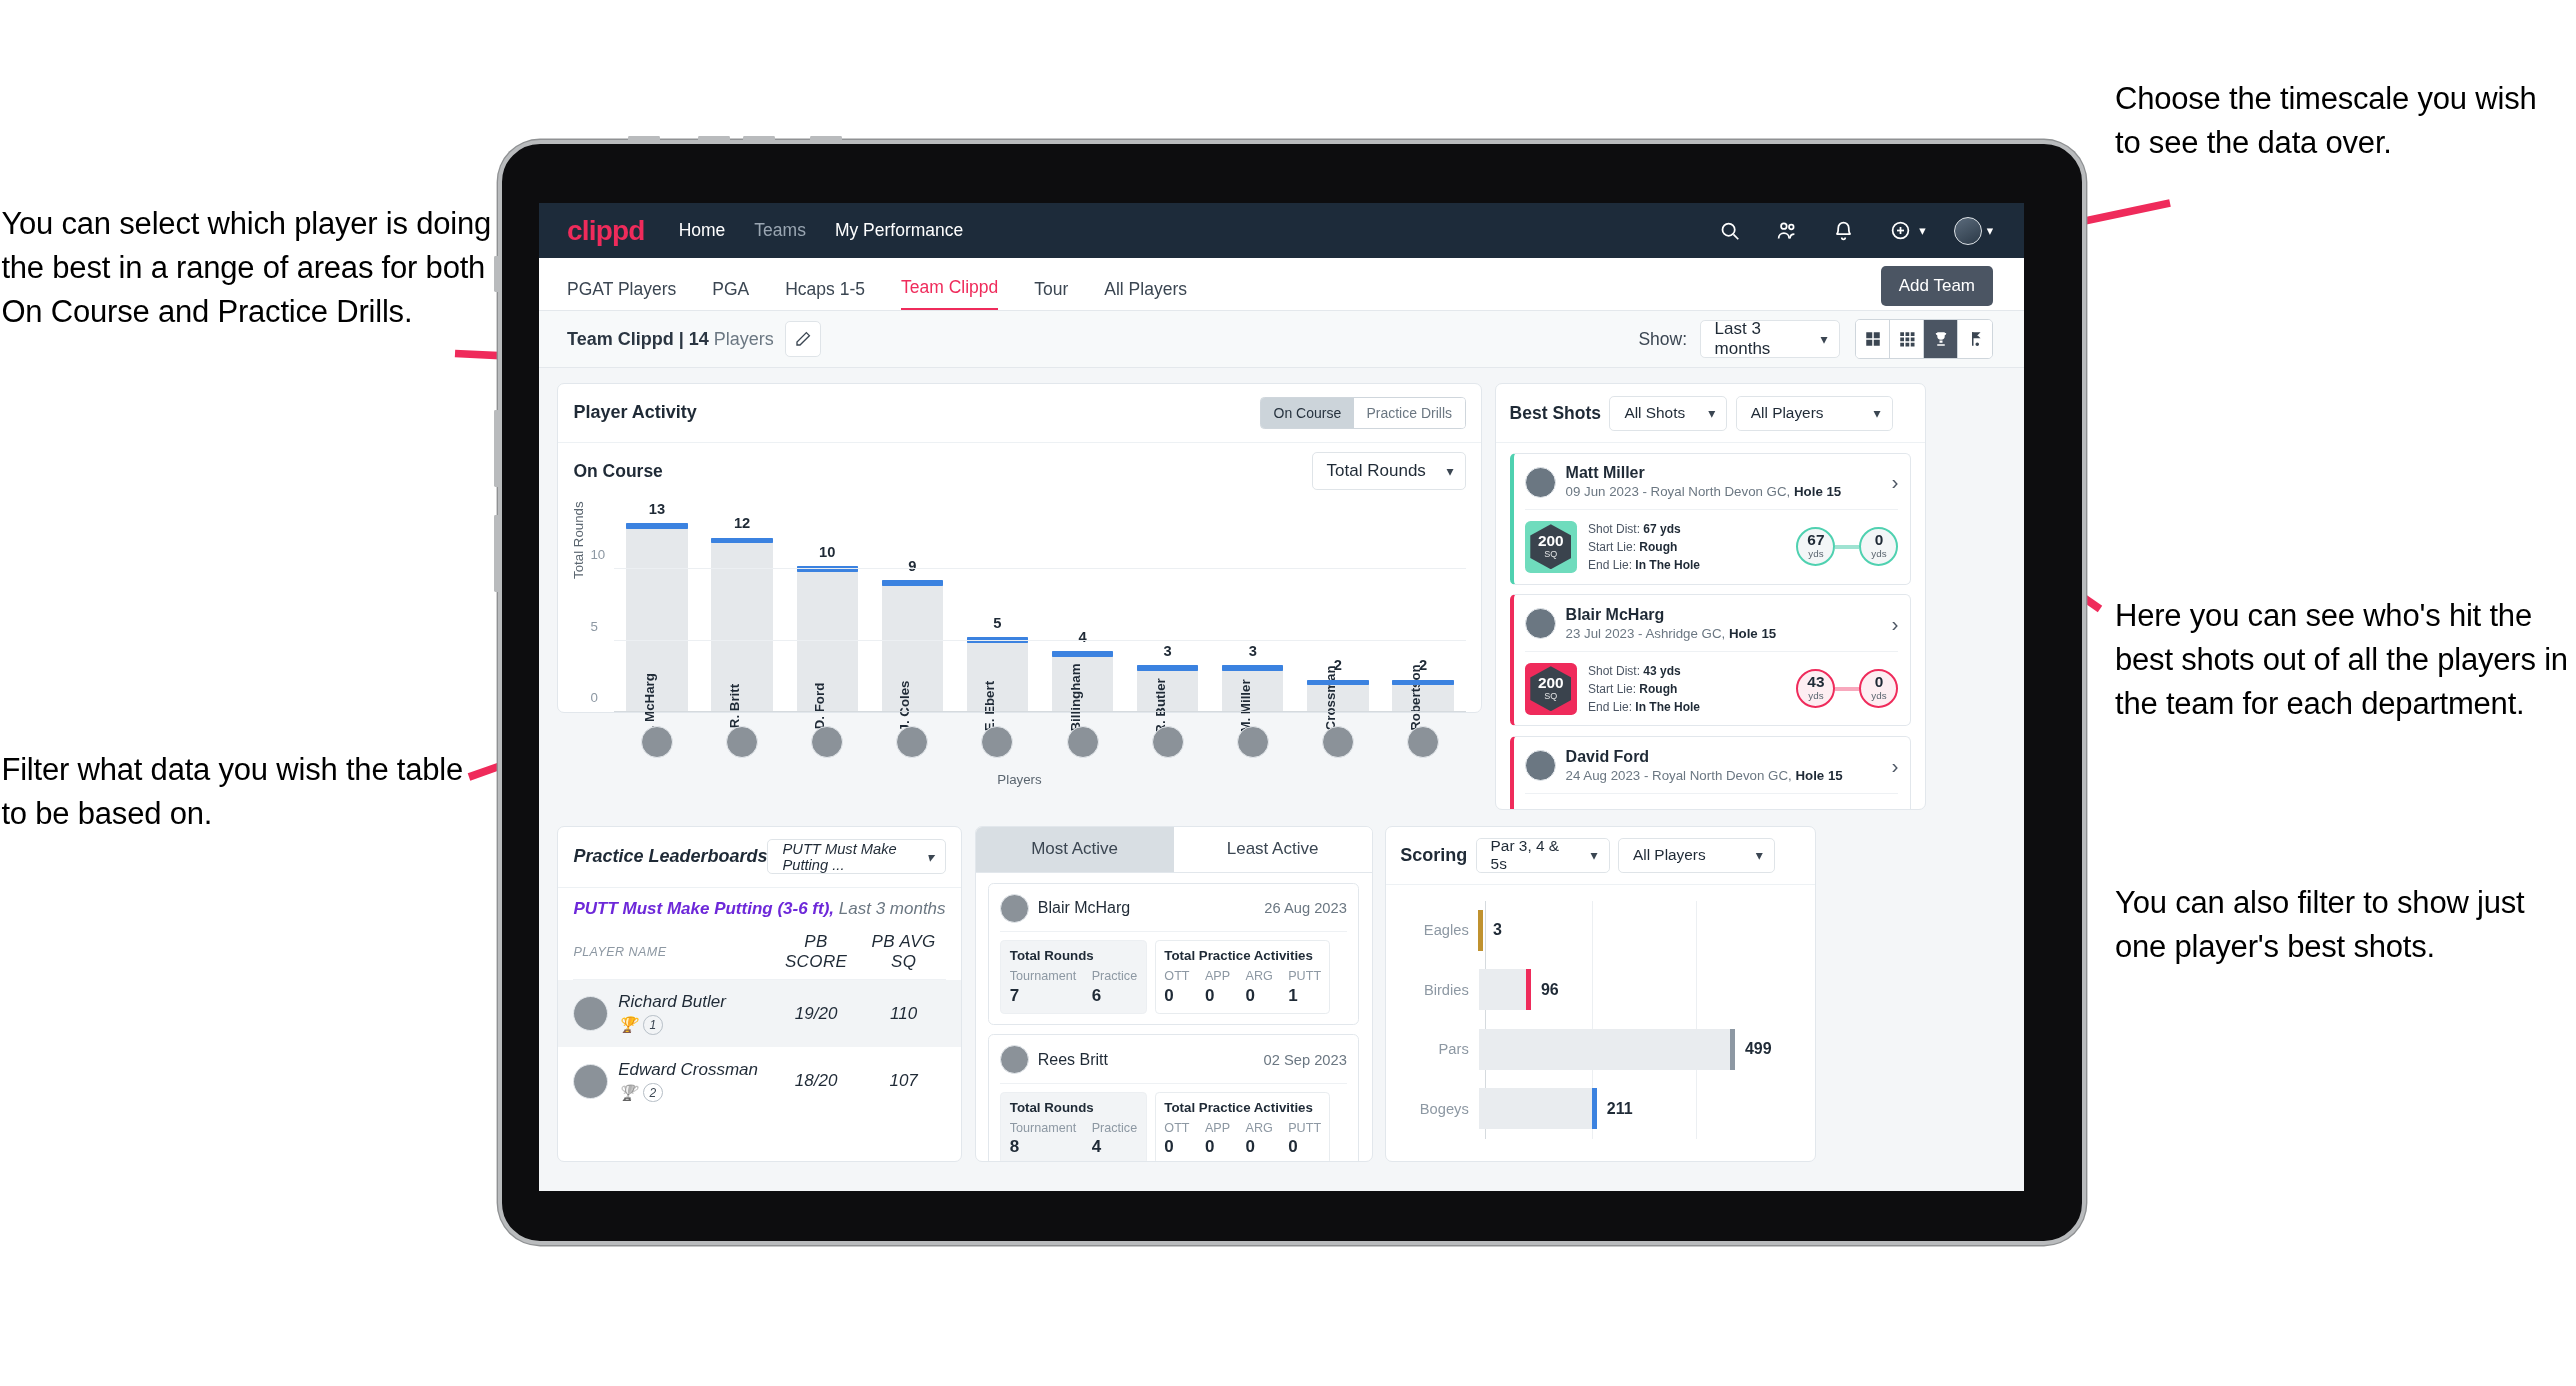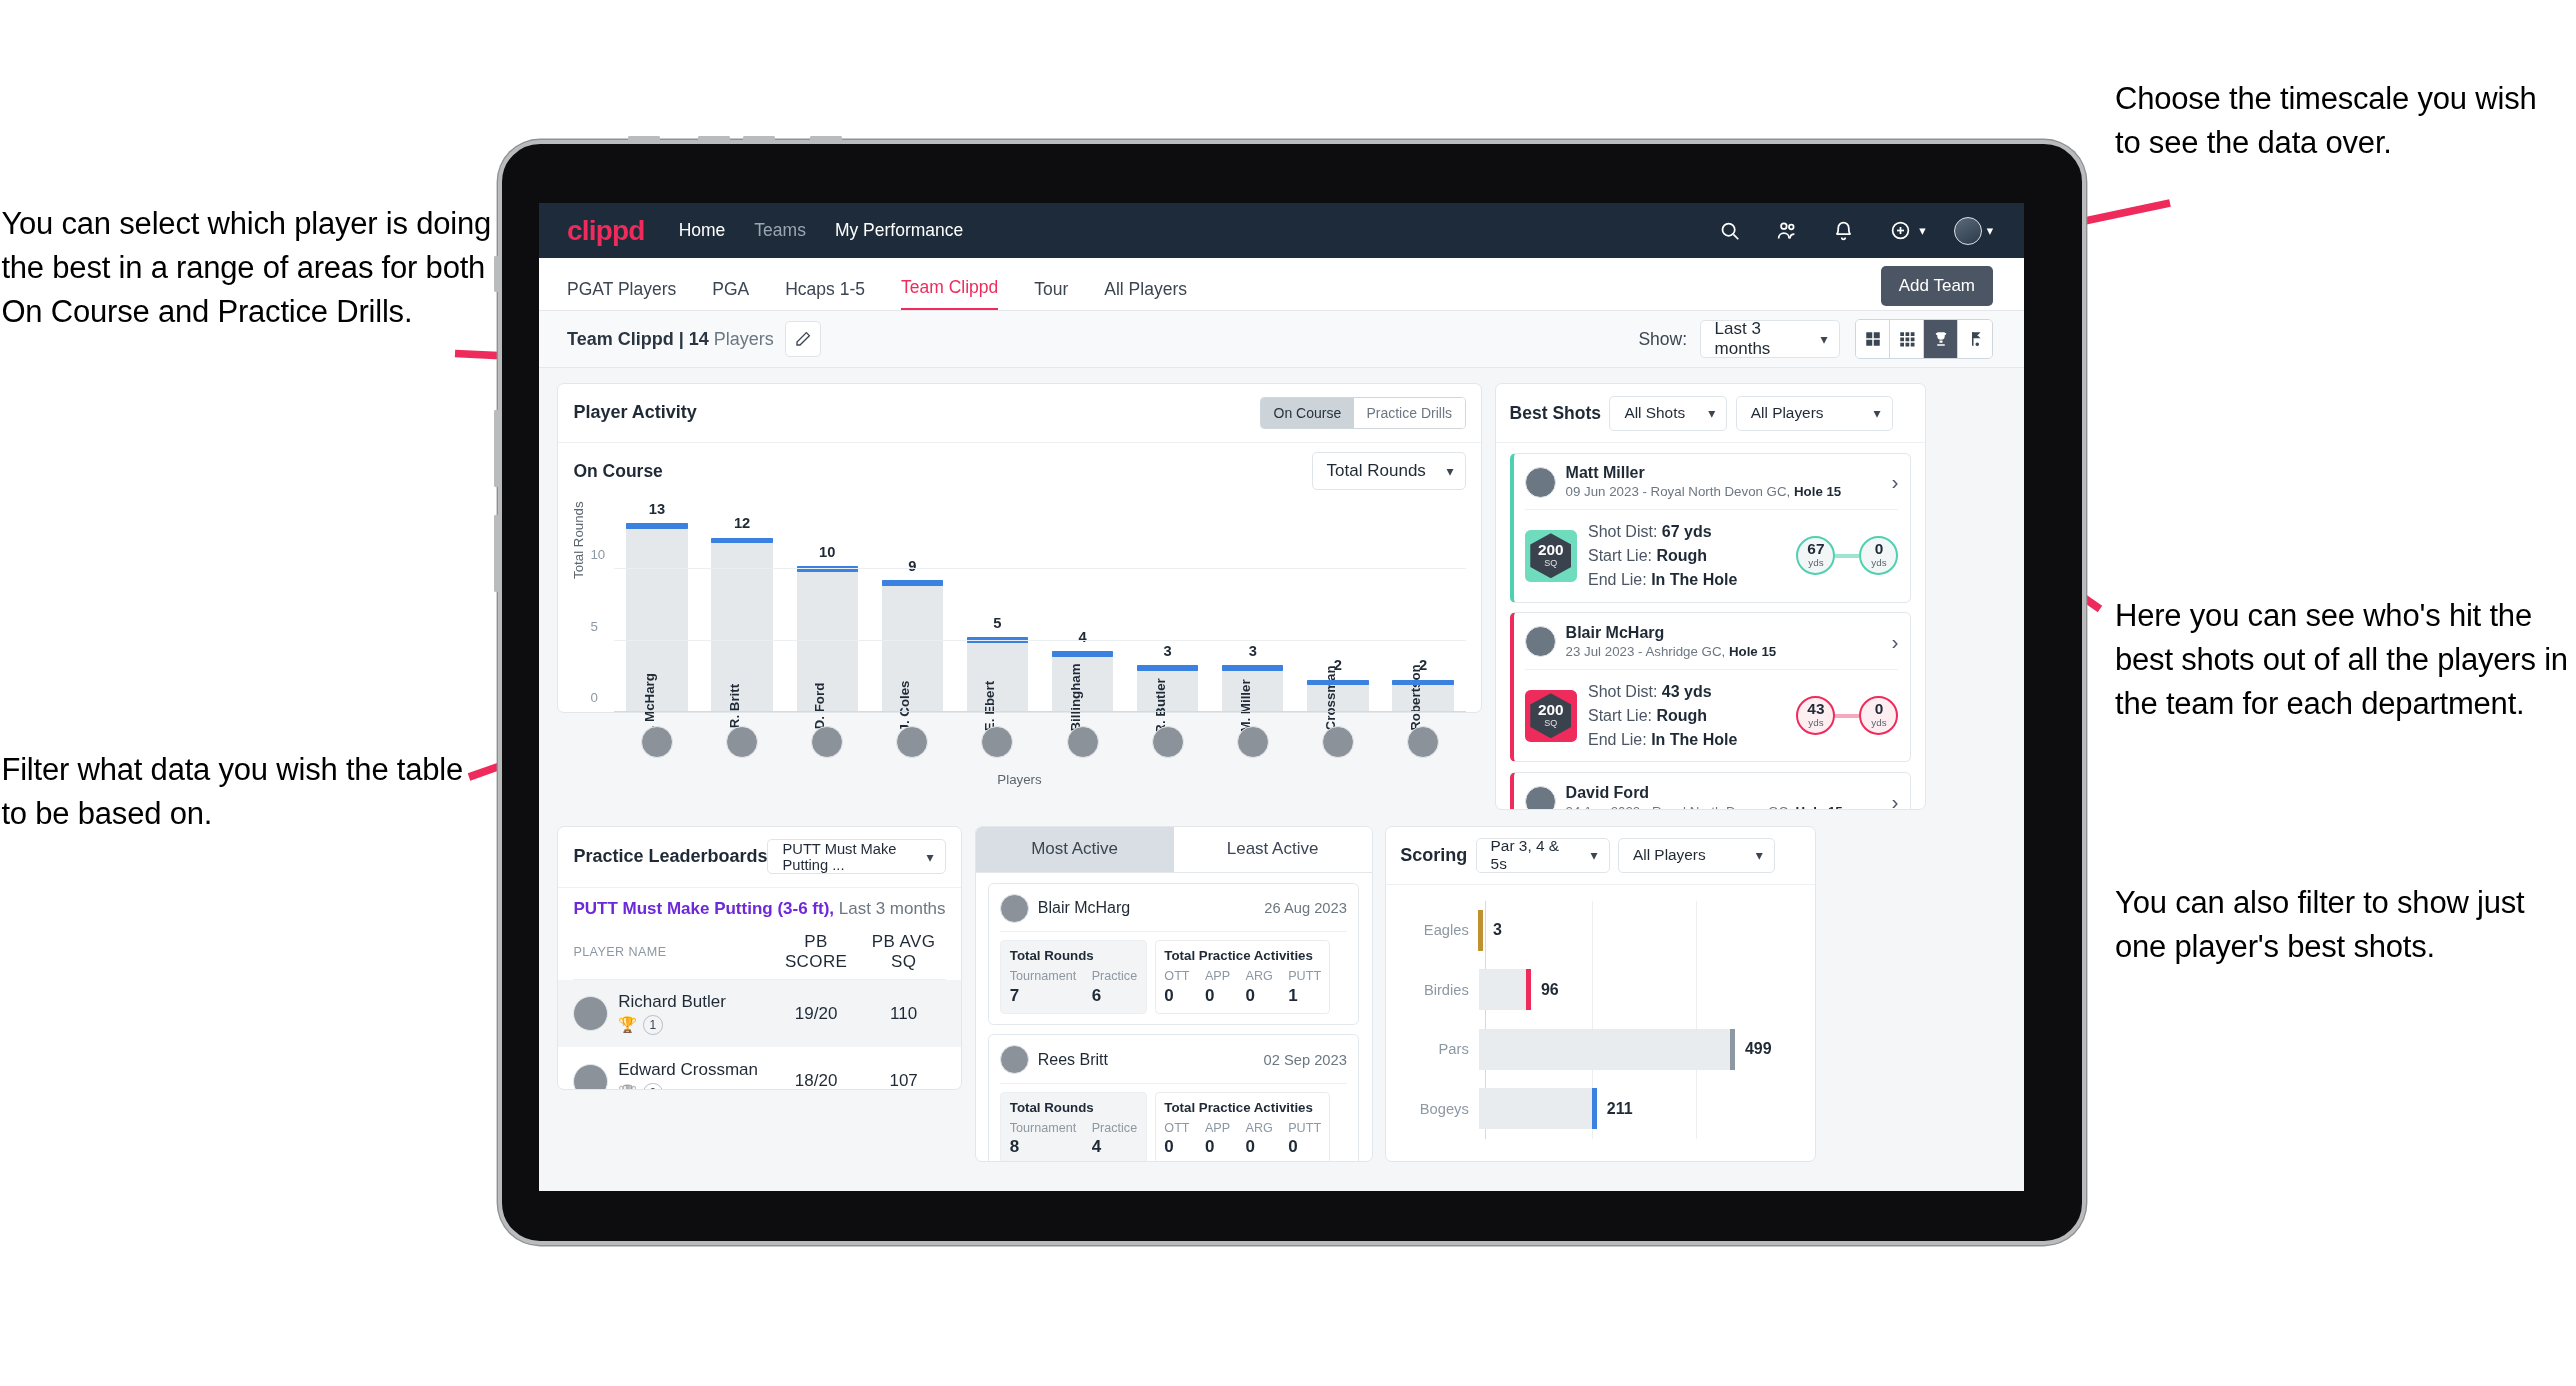--- a/index.html
+++ b/index.html
@@ -217,37 +217,37 @@
   .sq-badge.teal { background: #6fdcbd; }
   .sq-badge.pink { background: #ef2b5b; }
   .hex {
     width: 41px; height: 45px; background: #3a434d;
     clip-path: polygon(50% 0%, 100% 25%, 100% 75%, 50% 100%, 0% 75%, 0% 25%);
     display: flex; flex-direction: column; align-items: center; justify-content: center;
     color: #fff;
   }
   .hex .n { font-size: 15.4px; font-weight: 700; line-height: 1; }
   .hex .u { font-size: 9px; opacity: .85; line-height: 1.4; }
-  .shot-lines { font-size: 16px; color: #4b5563; line-height: 1.5; }
+  .shot-lines { font-size: 12px; color: #4b5563; line-height: 1.5; }
   .shot-lines b { color: #1f2a36; }
   .dumbbell { margin-left: auto; display: flex; align-items: center; }
   .dbl {
     width: 39px; height: 39px; border-radius: 50%;
     display: flex; flex-direction: column; align-items: center; justify-content: center;
   }
   .dbl .n { font-size: 15.4px; font-weight: 700; color: #1f2a36; line-height: 1; }
   .dbl .u { font-size: 9.8px; color: #5b6670; line-height: 1.5; }
   .dbl.teal { border: 2.1px solid #4fd1b0; background: #f3f6f7; }
   .dbl.pink { border: 2.1px solid #ef2b5b; background: #fdeef2; }
   .dconn { width: 24px; height: 4.2px; }
   .dconn.teal { background: #9fe3d2; }
   .dconn.pink { background: #f8a8bd; }
 
   
-  #practice-lb { width: 405px; height: 264px; overflow: hidden; }
+  #practice-lb { width: 405px; height: 336px; overflow: hidden; font-style: italic; }
   #activity-card { width: 398px; height: 336px; overflow: hidden; }
   #scoring-card { width: 431px; height: 336px; overflow: hidden; }
 
   #pl-select { width: 182px; height: 35px; font-size: 14.7px; margin-left: auto; }
   .pl-sub { padding: 11.2px 15.4px 7px 15.4px; font-size: 17px; color: #6b7782; }
   .pl-sub b { color: #6d28d9; font-weight: 700; }
   .pl-table { padding: 0 15.4px; }
   .pl-hrow { display: flex; font-size: 12.6px; color: #8d98a3; letter-spacing: 0.4px; padding: 5.6px 0 7px 0; border-bottom: 0.7px solid #eef1f4; }
   .pl-row { display: flex; align-items: center; padding: 12.6px 0; }
   .pl-row.hl { background: #f2f4f6; margin: 0 -15.4px; padding: 12.6px 15.4px; }

